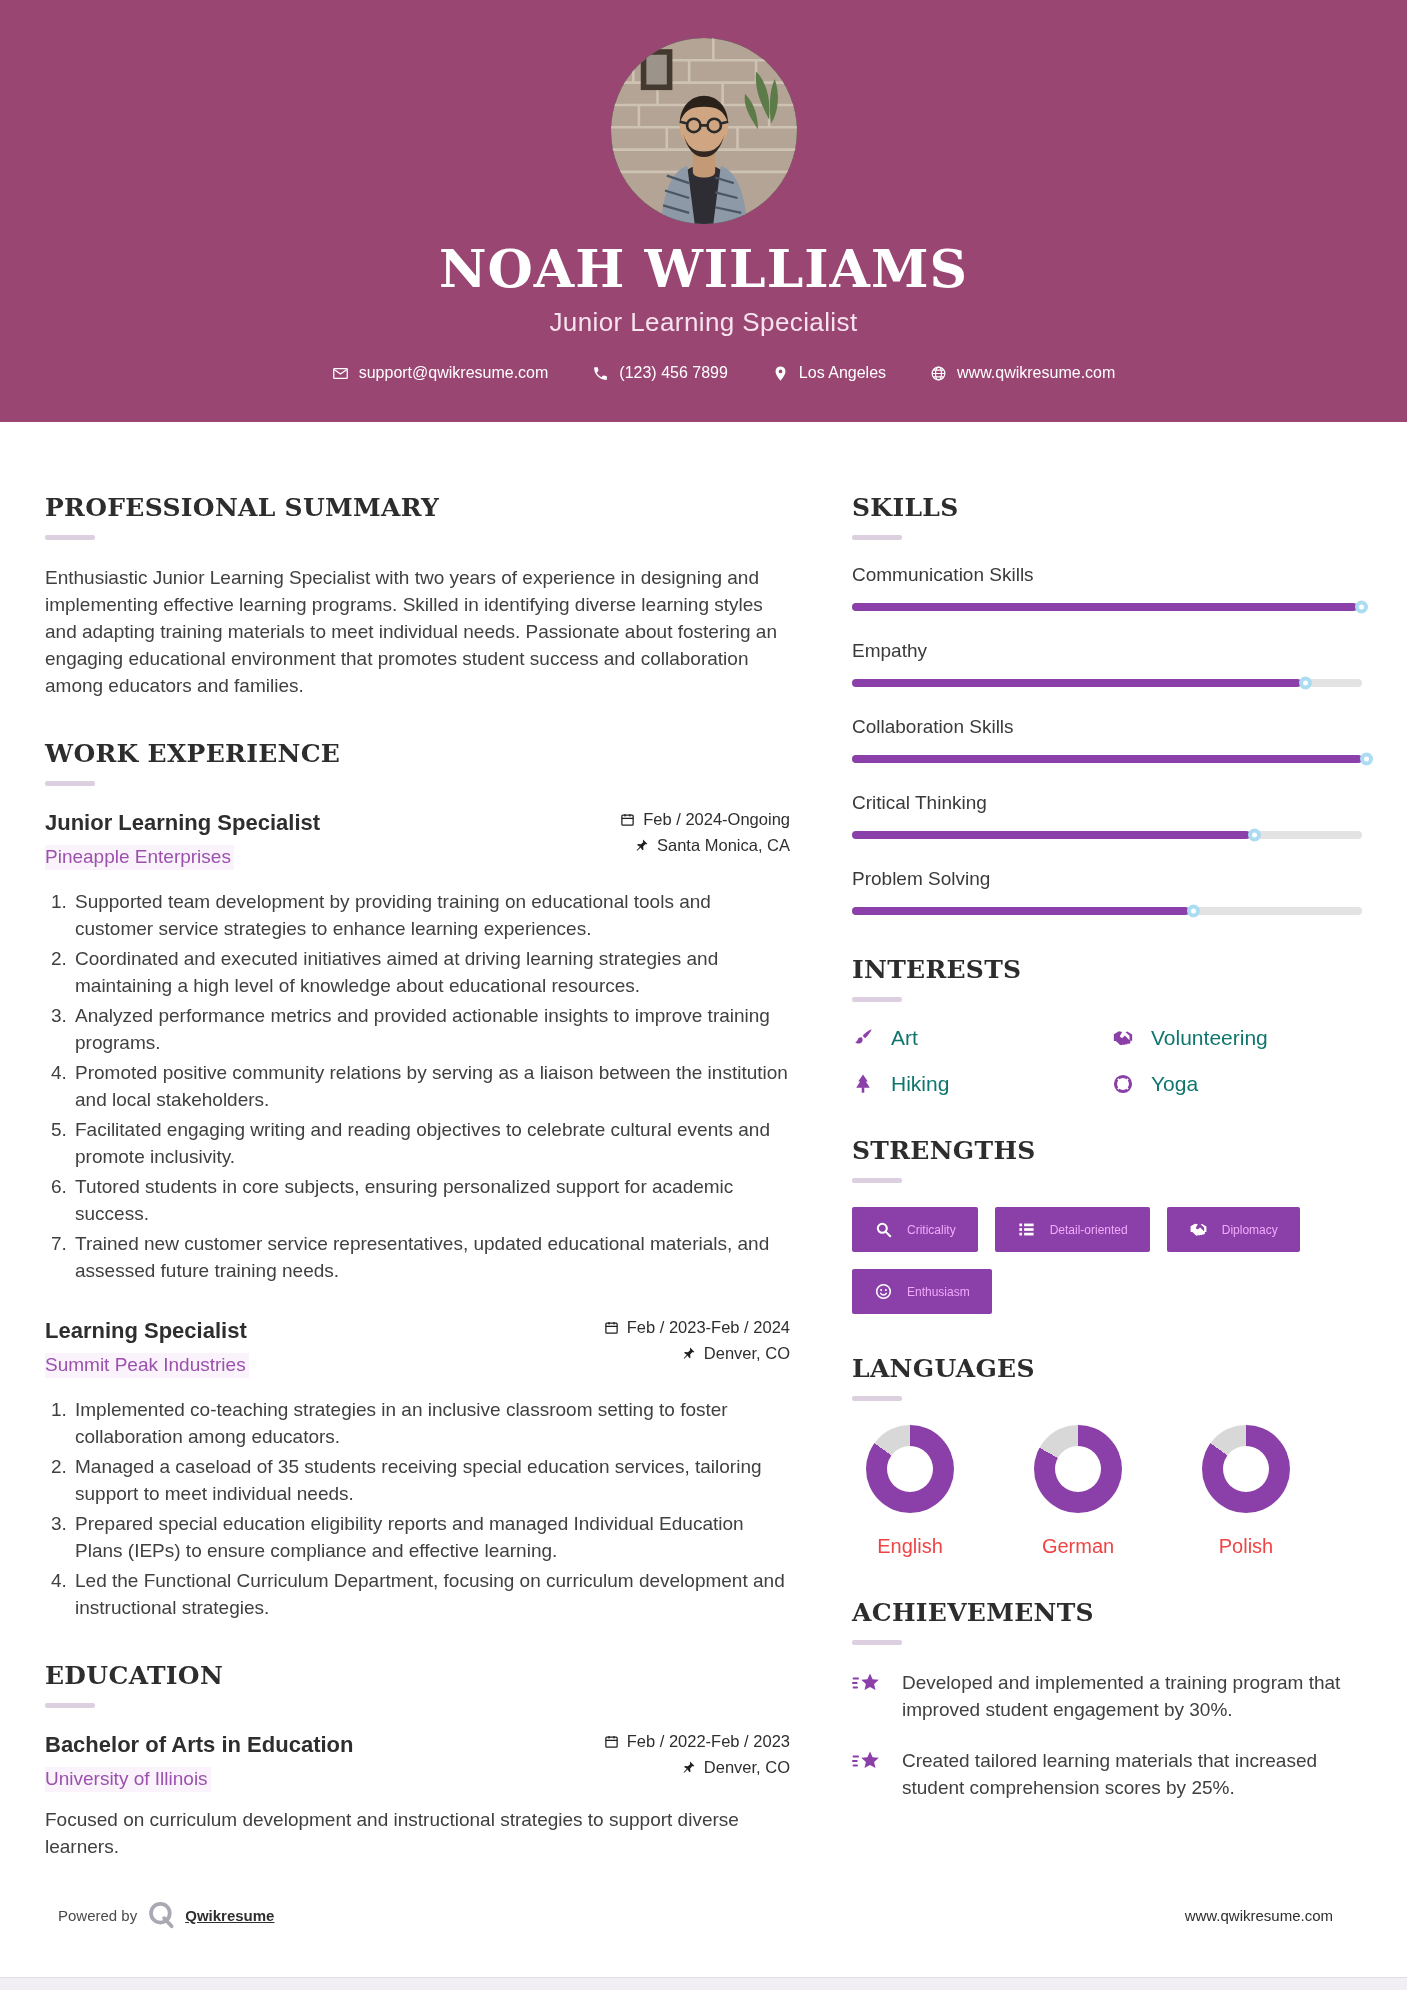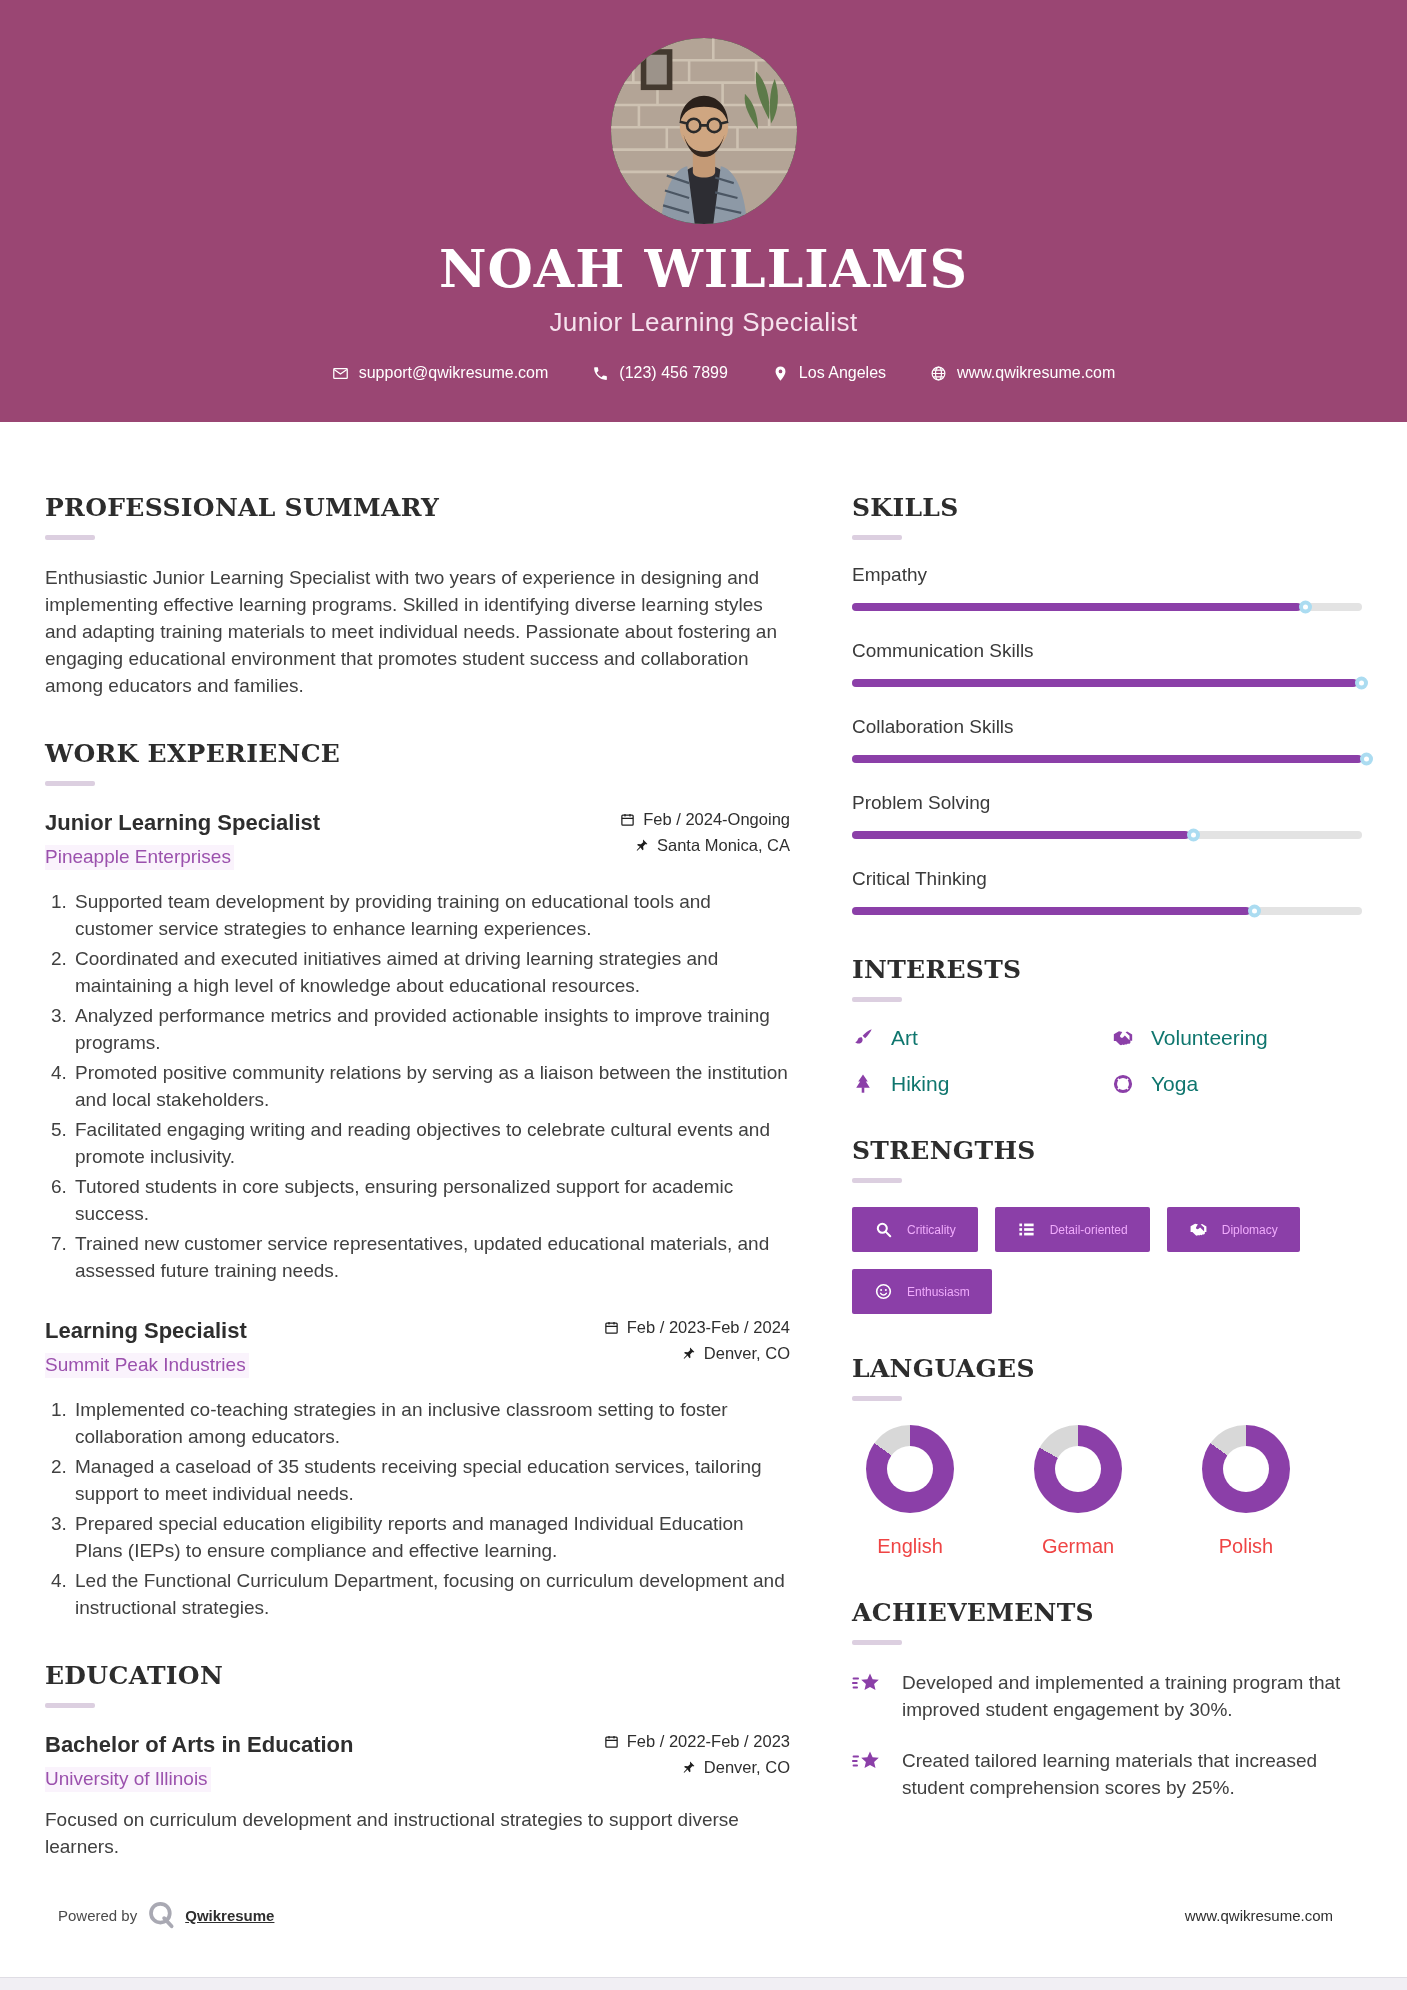--- a/index.html
+++ b/index.html
@@ -282,55 +282,55 @@
       </section>
     </div>
 
     <div class="col-right">
 
       <section>
         <h2 class="section-title">SKILLS</h2>
         <div class="rule"></div>
 
         <div class="skill">
+          <div class="skill-label">Communication Skills</div>
+          <div class="bar">
+              <span class="fill" style="width: 99%;">
+                <span class="thumb"></span>
+              </span>
+            </div>
+        </div>
+        <div class="skill">
           <div class="skill-label">Empathy</div>
           <div class="bar">
               <span class="fill" style="width: 88%;">
-                <span class="thumb"></span>
-              </span>
-            </div>
-        </div>
-        <div class="skill">
-          <div class="skill-label">Communication Skills</div>
-          <div class="bar">
-              <span class="fill" style="width: 99%;">
                 <span class="thumb"></span>
               </span>
             </div>
         </div>
         <div class="skill">
           <div class="skill-label">Collaboration Skills</div>
           <div class="bar">
               <span class="fill" style="width: 100%;">
                 <span class="thumb"></span>
               </span>
             </div>
         </div>
         <div class="skill">
+          <div class="skill-label">Critical Thinking</div>
+          <div class="bar">
+              <span class="fill" style="width: 78%;">
+                <span class="thumb"></span>
+              </span>
+            </div>
+        </div>
+        <div class="skill">
           <div class="skill-label">Problem Solving</div>
           <div class="bar">
               <span class="fill" style="width: 66%;">
-                <span class="thumb"></span>
-              </span>
-            </div>
-        </div>
-        <div class="skill">
-          <div class="skill-label">Critical Thinking</div>
-          <div class="bar">
-              <span class="fill" style="width: 78%;">
                 <span class="thumb"></span>
               </span>
             </div>
         </div>
       </section>
 
       <section>
         <h2 class="section-title">INTERESTS</h2>
         <div class="rule"></div>
         <div class="interests-grid">

